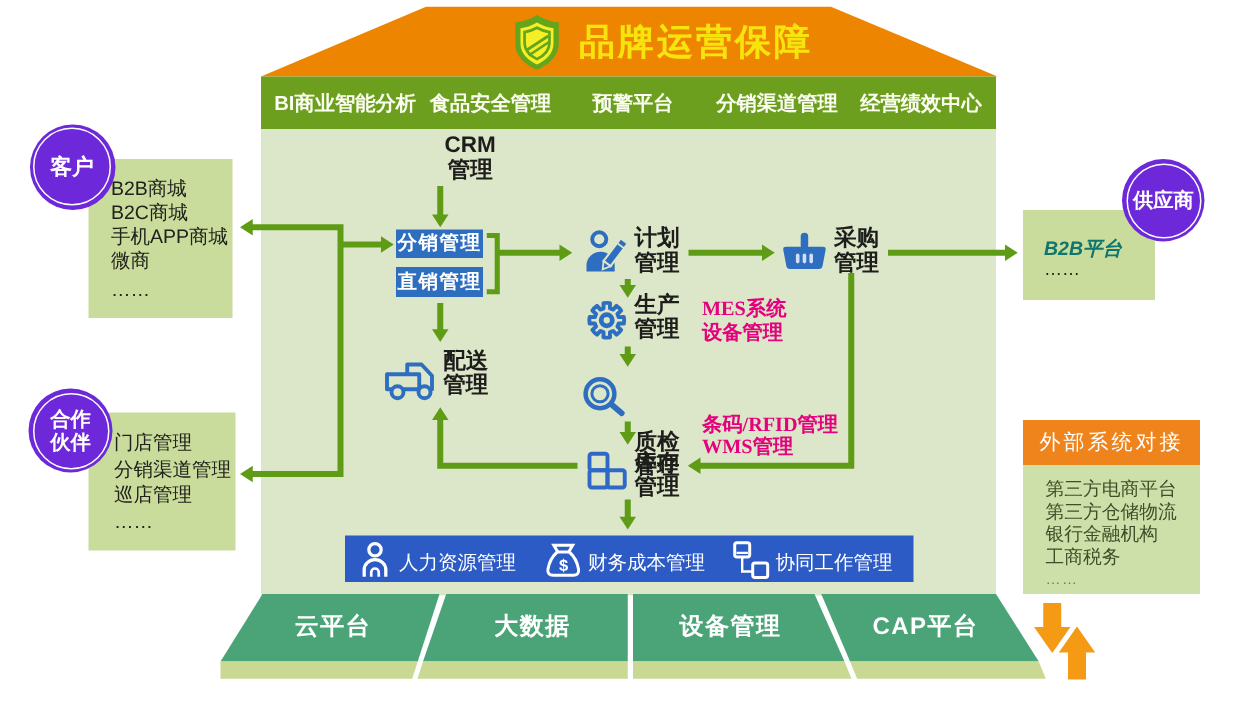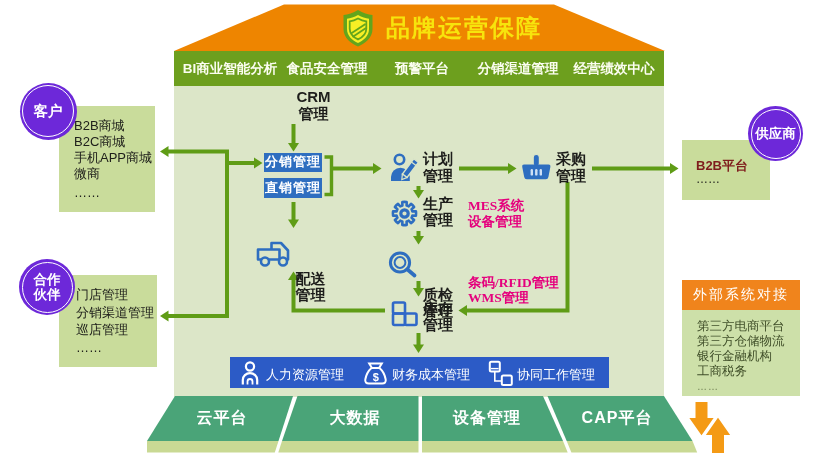--- a/index.html
+++ b/index.html
@@ -227,36 +227,36 @@
       <div>管理</div>
   </div>
   <div class="txt node-label" style="left:423px;top:247px;line-height:16px;margin-top:40px;">
     <div>质检</div>
       <div>管理</div>
   </div>
   <div class="txt node-label" style="left:423px;top:301px;line-height:16px;">
     <div>库存</div>
       <div>管理</div>
   </div>
-  <div class="txt node-label" style="left:295.5px;top:233px;line-height:16px;margin-top:38px;">
+  <div class="txt node-label" style="left:295.5px;top:233px;line-height:16px;">
     <div>配送</div>
       <div>管理</div>
   </div>
 
   <div class="txt magenta" style="left:468px;top:198px;">
     <div>MES系统</div>
       <div>设备管理</div>
   </div>
   <div class="txt magenta" style="left:468px;top:274.5px;">
     <div>条码/RFID管理</div>
       <div>WMS管理</div>
   </div>
 
   <div class="side-box" style="left:682px;top:140px;width:88px;height:59.5px;"></div>
-  <div class="txt" style="left:696px;top:157px;font-size:13px;font-weight:bold;color:#7f1d1d;">B2B平台</div>
+  <div class="txt" style="left:696px;top:157px;font-size:13px;font-weight:bold;color:#0f766e;font-style:italic;">B2B平台</div>
   <div class="txt" style="left:696px;top:172px;font-size:12px;font-weight:500;color:#20211c;">……</div>
   <div class="circle" style="left:748px;top:106px;width:55px;height:55px;font-size:13.5px;">
     <span>供应商</span>
   </div>
 
   <div style="position:absolute;left:682px;top:280px;width:118px;height:30px;background:#f0841c;display:flex;align-items:center;justify-content:center;">
     <span class="ext-title">外部系统对接</span>
   </div>
   <div style="position:absolute;left:682px;top:310px;width:118px;height:86px;background:#cde0a9;"></div>
   <div class="txt ext-items" style="left:697px;top:319px;">

